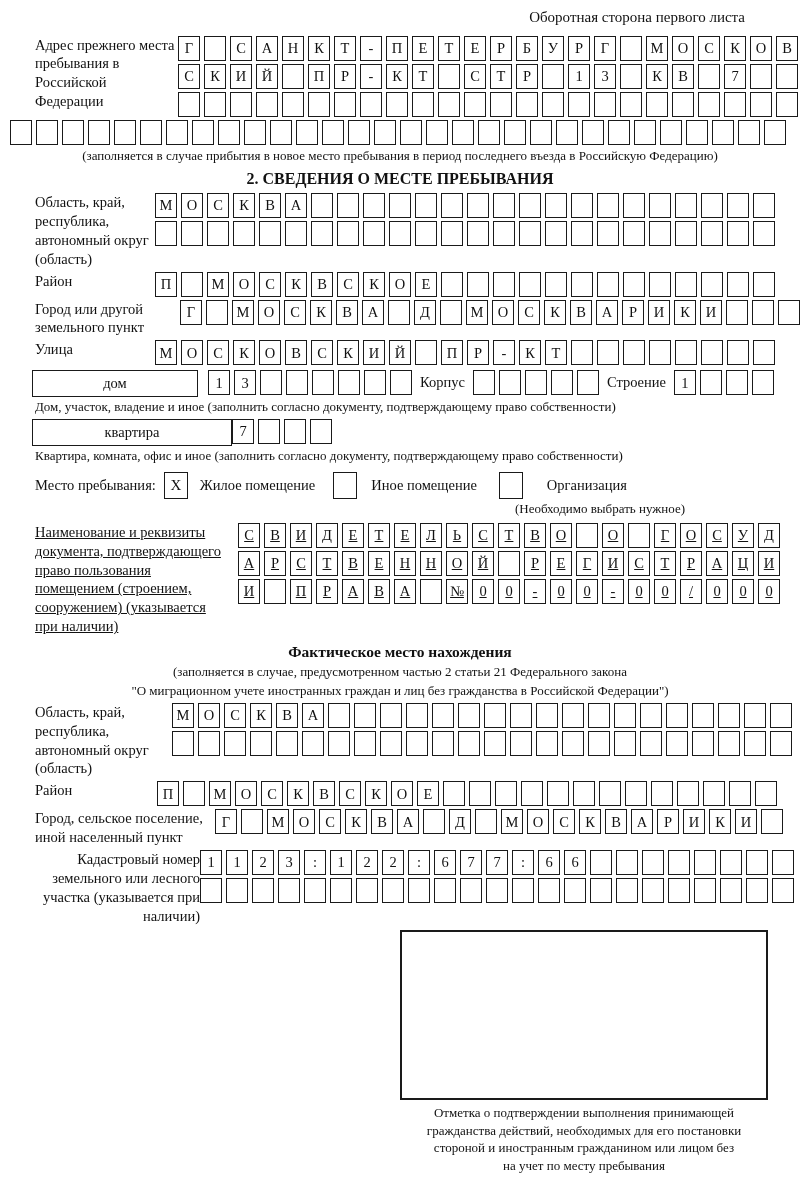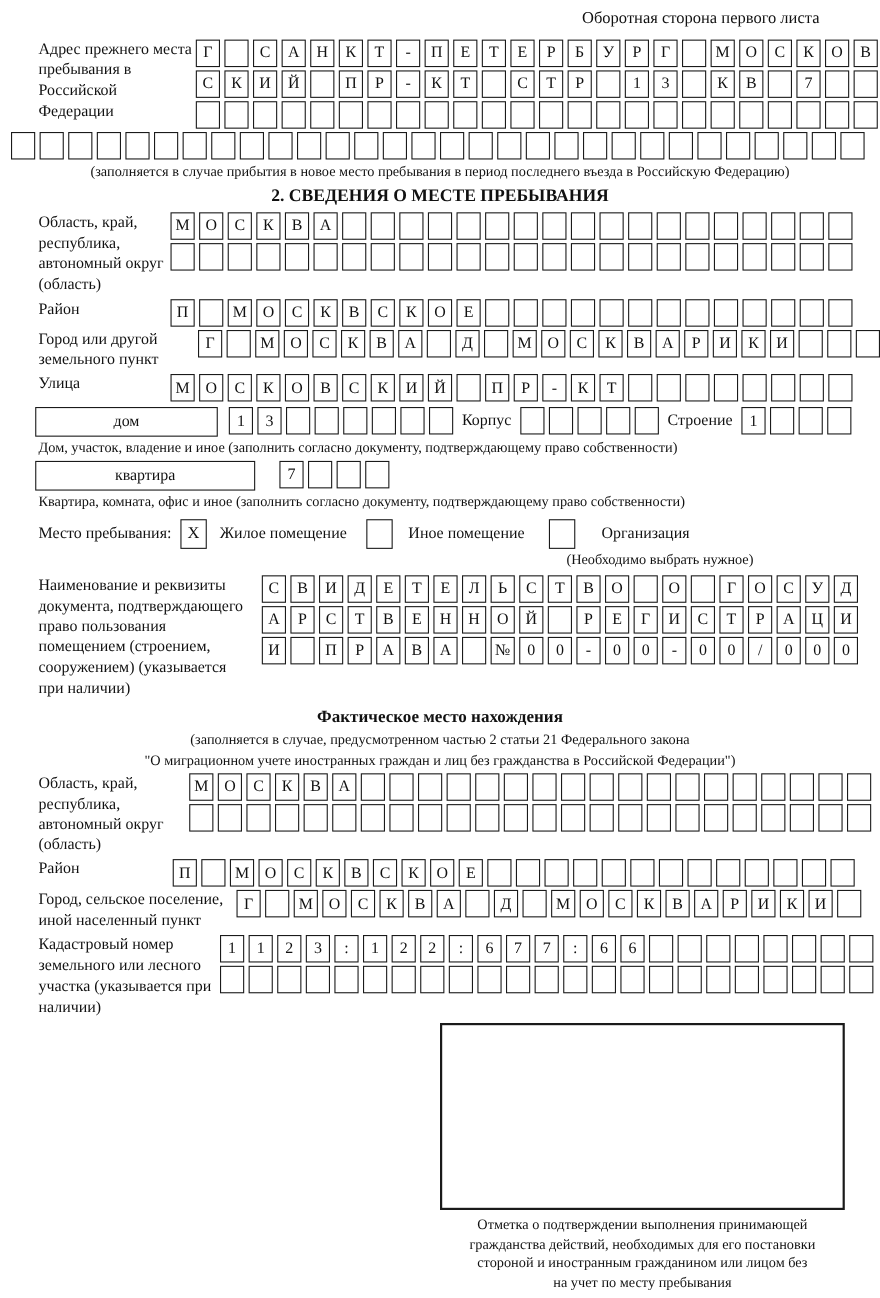--- a/index.html
+++ b/index.html
@@ -13,40 +13,40 @@
   .cells { display:flex; gap:4px; }
   .cell {
     flex:none; width:22px; height:25px; border:1.5px solid #1a1a1a;
     display:flex; align-items:center; justify-content:center;
     font-size:14.5px; line-height:1; background:#fff;
   }
   .grid { display:flex; flex-direction:column; gap:3px; }
   .frow { display:flex; align-items:flex-start; padding-left:35px; margin-top:3px; }
   .lbl { flex:none; }
   .w143{width:143px;} .w120{width:120px;} .w145{width:145px;}
-  .w137{width:137px;} .w122{width:122px;} .w180{width:180px;} .w165{width:165px;} .w197{width:197px;}
+  .w137{width:137px;} .w122{width:122px;} .w180{width:180px;} .w165{width:165px;text-align:right;} .w197{width:197px;}
   .fullrow { padding-left:10px; margin-top:3px; }
   .note-c { text-align:center; font-size:13px; margin-top:3px; }
   .h2 { text-align:center; font-weight:bold; font-size:16px; margin-top:5px; }
   .house-row { display:flex; align-items:flex-start; padding-left:32px; margin-top:5px; }
   .widebox {
     border:1.8px solid #1a1a1a; height:27px; display:flex;
     align-items:center; justify-content:center; background:#fff; flex:none;
   }
   .dom { width:166px; margin-right:10px; }
-  .kv  { width:200px; margin-right:22px; }
+  .kv  { width:200px; margin-right:0; }
   .inlbl { margin:3px 8px 0 8px; flex:none; }
   .note-l { font-size:13px; padding-left:35px; margin-top:2px; }
   .stay { display:flex; align-items:center; padding-left:35px; margin-top:7px; }
   .chk {
     flex:none; width:24px; height:27px; border:1.5px solid #1a1a1a;
     display:flex; align-items:center; justify-content:center; font-size:15px;
   }
   .stay-note { width:650px; margin-left:35px; text-align:right; font-size:13px; margin-top:2px; }
-  .docblock { margin-top:5px; }
+  .docblock { margin-top:5px;text-decoration:underline; }
   .fact-title { text-align:center; font-weight:bold; font-size:15.5px; margin-top:6px; }
   .fact-note { text-align:center; font-size:13px; margin-top:2px; }
   .stamp-box { margin:5px 0 0 400px; width:368px; height:170px; border:2px solid #1a1a1a; background:#fff; }
   .stamp-note { margin-left:398px; width:372px; text-align:center; font-size:13px; margin-top:4px; line-height:1.35; }
 </style>
 </head>
 <body>
 
 <div class="page">
 

